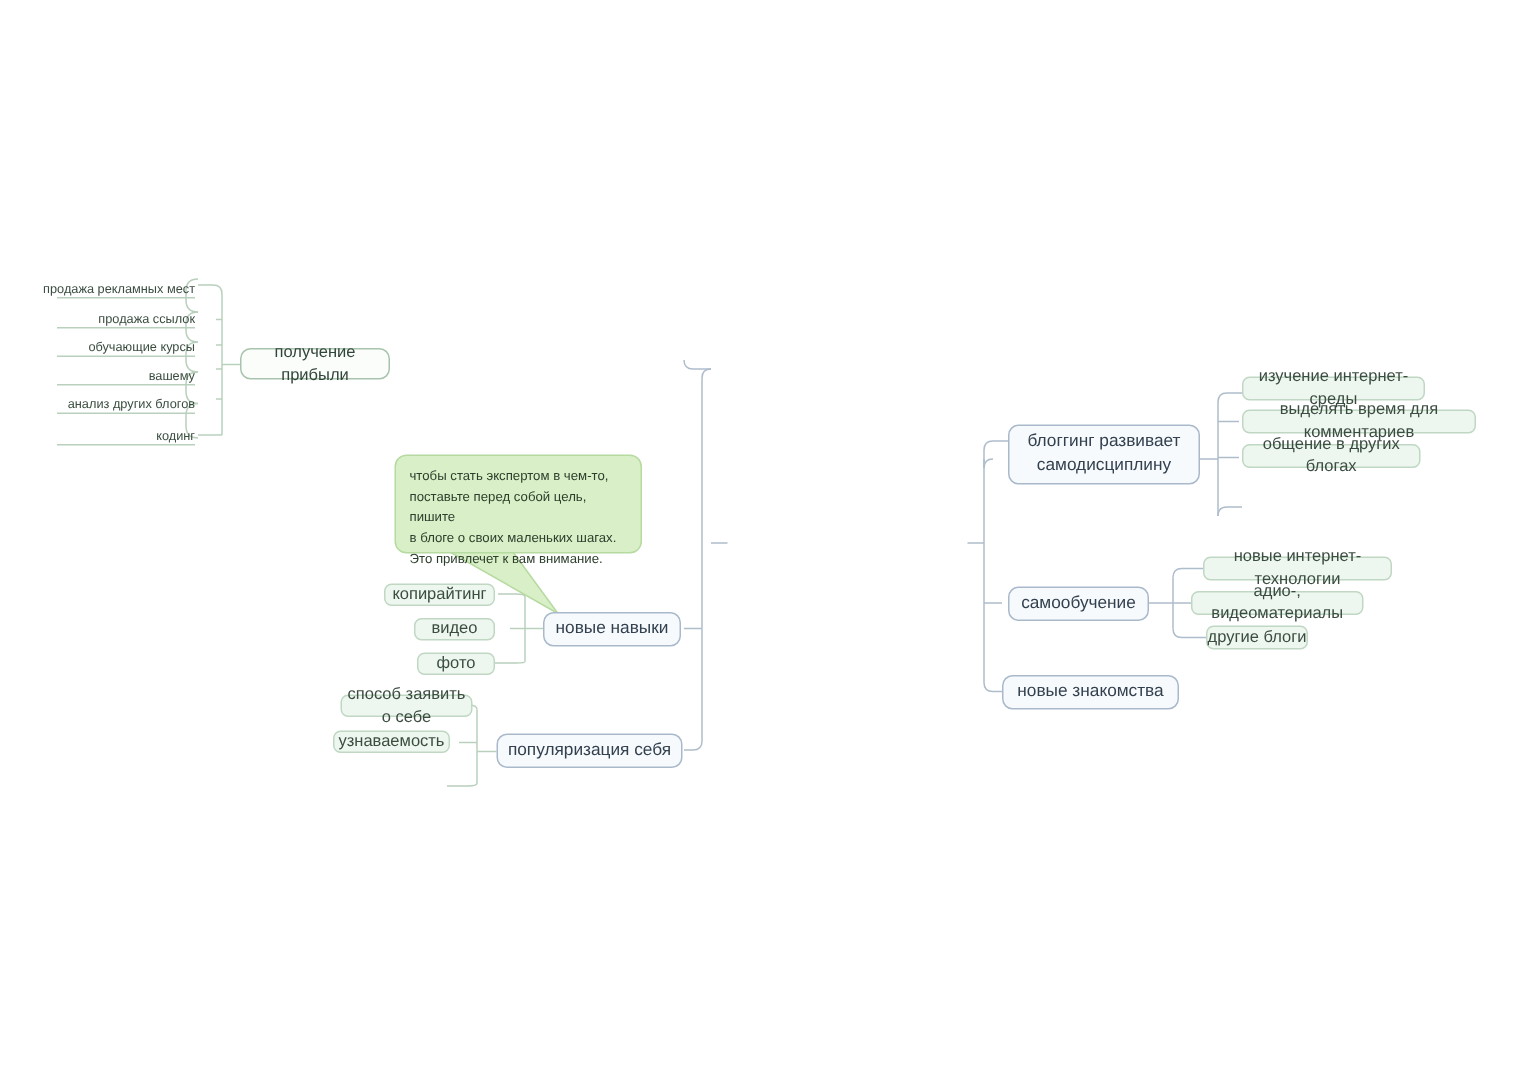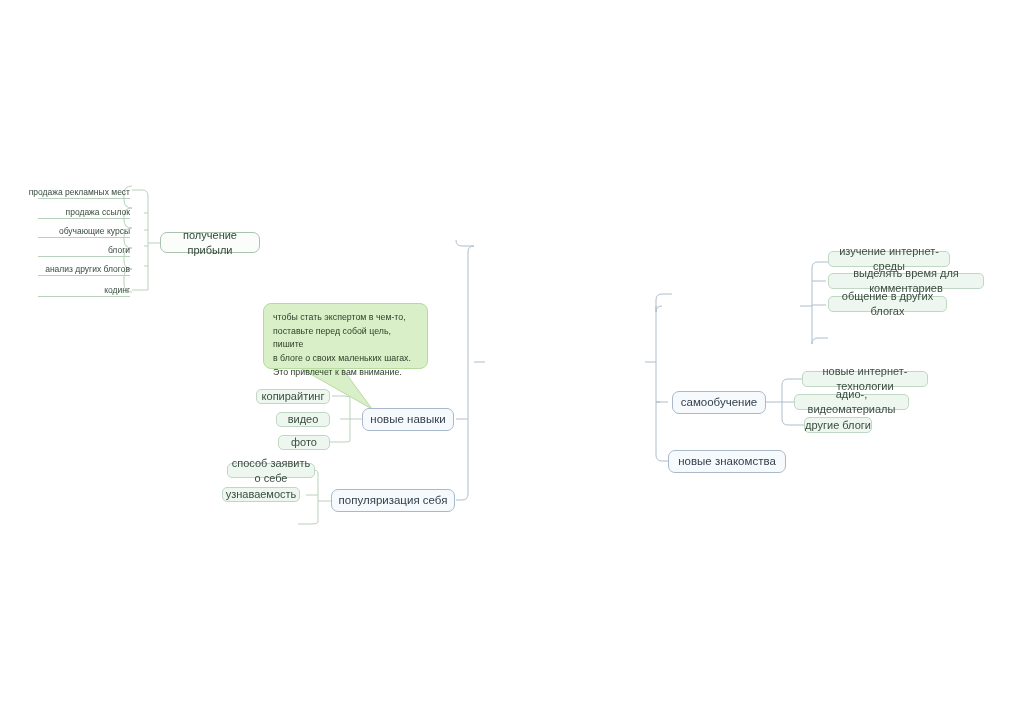--- a/index.html
+++ b/index.html
@@ -184,40 +184,42 @@
     </g>
   </svg>
 
 
 
   <div class="node green-main" style="left:160px;top:232px;width:100px;height:21px;">получение прибыли</div>
 
   <div class="leaf-underline" style="left:38px;top:187px;width:92px;height:12px;">продажа рекламных мест</div>
   <div class="leaf-underline" style="left:38px;top:207px;width:92px;height:12px;">продажа ссылок</div>
   <div class="leaf-underline" style="left:38px;top:226px;width:92px;height:12px;">обучающие курсы</div>
-  <div class="leaf-underline" style="left:38px;top:245px;width:92px;height:12px;">блоги</div>
+  <div class="leaf-underline" style="left:38px;top:245px;width:92px;height:12px;">вашему</div>
   <div class="leaf-underline" style="left:38px;top:264px;width:92px;height:12px;">анализ других блогов</div>
   <div class="leaf-underline" style="left:38px;top:285px;width:92px;height:12px;">кодинг</div>
 
   <div class="callout" style="left:263px;top:303px;width:165px;height:66px;">чтобы стать экспертом в чем-то,
 поставьте перед собой цель, пишите
 в блоге о своих маленьких шагах.
 Это привлечет к вам внимание.</div>
 
   <div class="node blue-main" style="left:362px;top:408px;width:92px;height:23px;">новые навыки</div>
 
   <div class="node leaf-green" style="left:256px;top:389px;width:74px;height:15px;">копирайтинг</div>
   <div class="node leaf-green" style="left:276px;top:412px;width:54px;height:15px;">видео</div>
   <div class="node leaf-green" style="left:278px;top:435px;width:52px;height:15px;">фото</div>
 
   <div class="node blue-main" style="left:331px;top:489px;width:124px;height:23px;">популяризация себя</div>
 
   <div class="node leaf-green" style="left:196px;top:463px;width:88px;height:15px;margin-left:31px;">способ заявить о себе</div>
   <div class="node leaf-green" style="left:222px;top:487px;width:78px;height:15px;">узнаваемость</div>
 
+  <div class="node blue-main" style="left:672px;top:283px;width:128px;height:40px;">блоггинг развивает
+самодисциплину</div>
 
   <div class="node leaf-green" style="left:828px;top:251px;width:122px;height:16px;">изучение интернет-среды</div>
   <div class="node leaf-green" style="left:828px;top:273px;width:156px;height:16px;">выделять время для комментариев</div>
   <div class="node leaf-green" style="left:828px;top:296px;width:119px;height:16px;">общение в других блогах</div>
 
   <div class="node blue-main" style="left:672px;top:391px;width:94px;height:23px;">самообучение</div>
 
   <div class="node leaf-green" style="left:802px;top:371px;width:126px;height:16px;">новые интернет-технологии</div>
   <div class="node leaf-green" style="left:794px;top:394px;width:115px;height:16px;">адио-, видеоматериалы</div>
   <div class="node leaf-green" style="left:804px;top:417px;width:68px;height:16px;">другие блоги</div>

